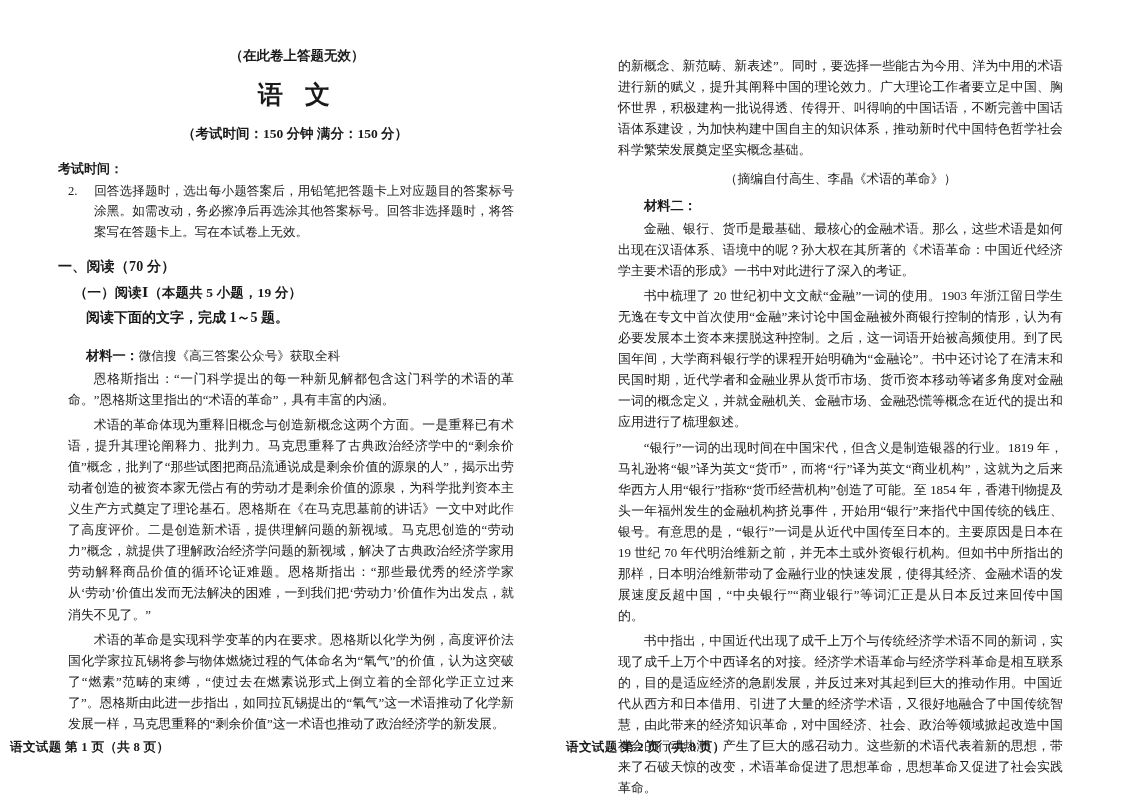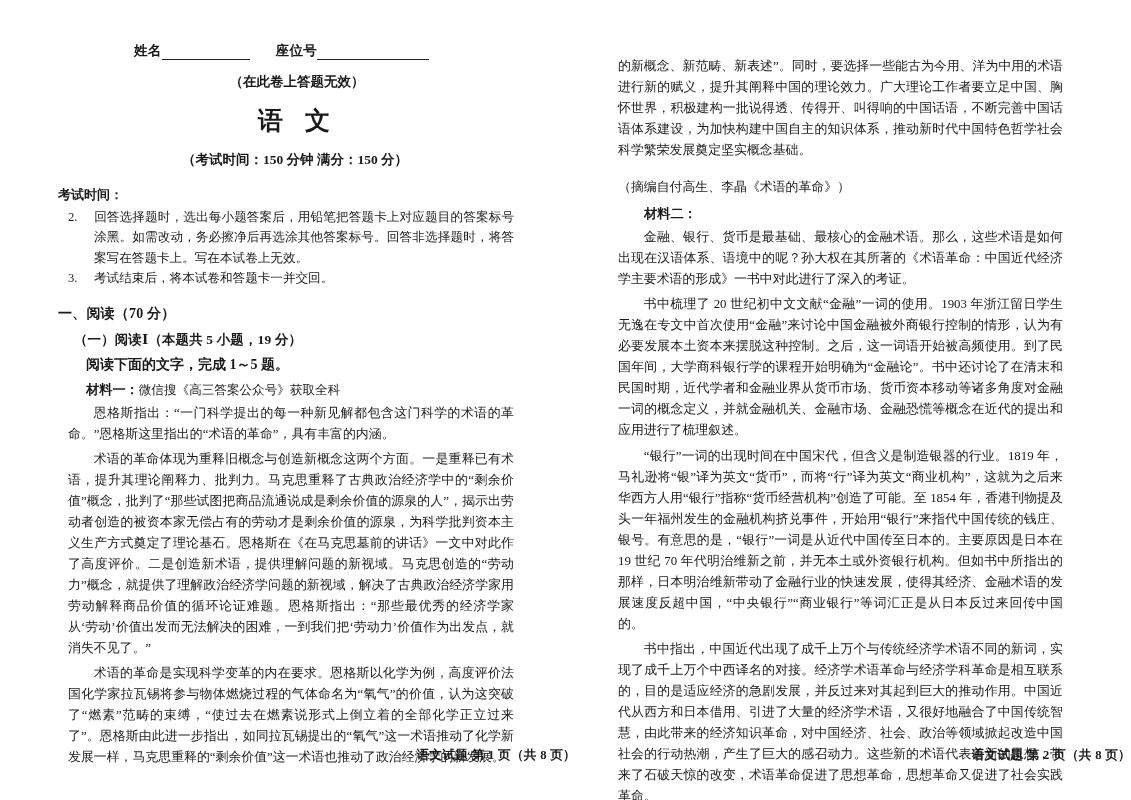--- a/index.html
+++ b/index.html
@@ -122,87 +122,83 @@
   }
   .instr {
     font-size: 14px;
     font-weight: bold;
     margin-top: 7px;
     margin-left: 18px;
   }
   .mat-label {
     font-size: 13.2px;
     font-weight: bold;
-    margin-top: 7px;
+    margin-top: 20px;
     margin-left: 18px;
   }
   .mat-label .thin { font-weight: normal; font-size: 12.6px; }
 
   
   p.body {
     font-size: 12.9px;
     line-height: 1.63;
     text-align: justify;
     text-justify: inter-ideograph;
     margin: 4px 0 0 0;
     text-indent: 2em;
     word-break: break-all;
     font-weight: 500;
   }
   p.body.noindent { text-indent: 0; }
   .src {
     font-size: 12.9px;
     line-height: 1.63;
-    text-align: left;
-    margin-top: 16px;
+    text-align: center;
+    margin-top: 8px;
     font-weight: 500;
   }
   .mat2-title {
     font-size: 13.2px;
     font-weight: bold;
     margin-top: 7px;
     margin-left: 26px;
   }
 
   
   .footer {
     position: absolute;
-    bottom: 36px;
+    bottom: 44px;
     left: 0;
     width: 100%;
-    text-align: right;
+    text-align: left;
     font-size: 12.6px;
     font-weight: bold;
     letter-spacing: 0.3px;
   }
   .footer-l { padding-left: 10px; }
   .footer-r { padding-left: 0px; }
 </style>
 </head>
 <body>
 
 <div class="page">
 
   <div class="col col-left">
 
-    <div class="idline">
-      <span>姓名</span><span class="blank b1"></span><span class="gap"></span><span>座位号</span><span class="blank b2"></span>
-    </div>
 
     <div class="novalid">（在此卷上答题无效）</div>
 
 
     <div class="subject">语文</div>
 
     <div class="timeline">（考试时间：150 分钟    满分：150 分）</div>
 
     <div class="notice-head">考试时间：</div>
     <ul class="notice-list">
       <li><span class="num">2.</span><span class="cont">回答选择题时，选出每小题答案后，用铅笔把答题卡上对应题目的答案标号涂黑。如需改动，务必擦净后再选涂其他答案标号。回答非选择题时，将答案写在答题卡上。写在本试卷上无效。</span></li>
-      <li><span class="num">3.</span><span class="cont">考试结束后，将本试卷和答题卡一并交回。</span></li>
     </ul>
 
     <div class="sec-head">一、阅读（70 分）</div>
     <div class="sub-head">（一）阅读Ⅰ（本题共 5 小题，19 分）</div>
     <div class="instr">阅读下面的文字，完成 1～5 题。</div>
     <div class="mat-label"><span>材料一：</span><span class="thin">微信搜《高三答案公众号》获取全科</span></div>
 
     <p class="body">恩格斯指出：“一门科学提出的每一种新见解都包含这门科学的术语的革命。”恩格斯这里指出的“术语的革命”，具有丰富的内涵。</p>
     <p class="body">术语的革命体现为重释旧概念与创造新概念这两个方面。一是重释已有术语，提升其理论阐释力、批判力。马克思重释了古典政治经济学中的“剩余价值”概念，批判了“那些试图把商品流通说成是剩余价值的源泉的人”，揭示出劳动者创造的被资本家无偿占有的劳动才是剩余价值的源泉，为科学批判资本主义生产方式奠定了理论基石。恩格斯在《在马克思墓前的讲话》一文中对此作了高度评价。二是创造新术语，提供理解问题的新视域。马克思创造的“劳动力”概念，就提供了理解政治经济学问题的新视域，解决了古典政治经济学家用劳动解释商品价值的循环论证难题。恩格斯指出：“那些最优秀的经济学家从‘劳动’价值出发而无法解决的困难，一到我们把‘劳动力’价值作为出发点，就消失不见了。”</p>
     <p class="body">术语的革命是实现科学变革的内在要求。恩格斯以化学为例，高度评价法国化学家拉瓦锡将参与物体燃烧过程的气体命名为“氧气”的价值，认为这突破了“燃素”范畴的束缚，“使过去在燃素说形式上倒立着的全部化学正立过来了”。恩格斯由此进一步指出，如同拉瓦锡提出的“氧气”这一术语推动了化学新发展一样，马克思重释的“剩余价值”这一术语也推动了政治经济学的新发展。</p>

